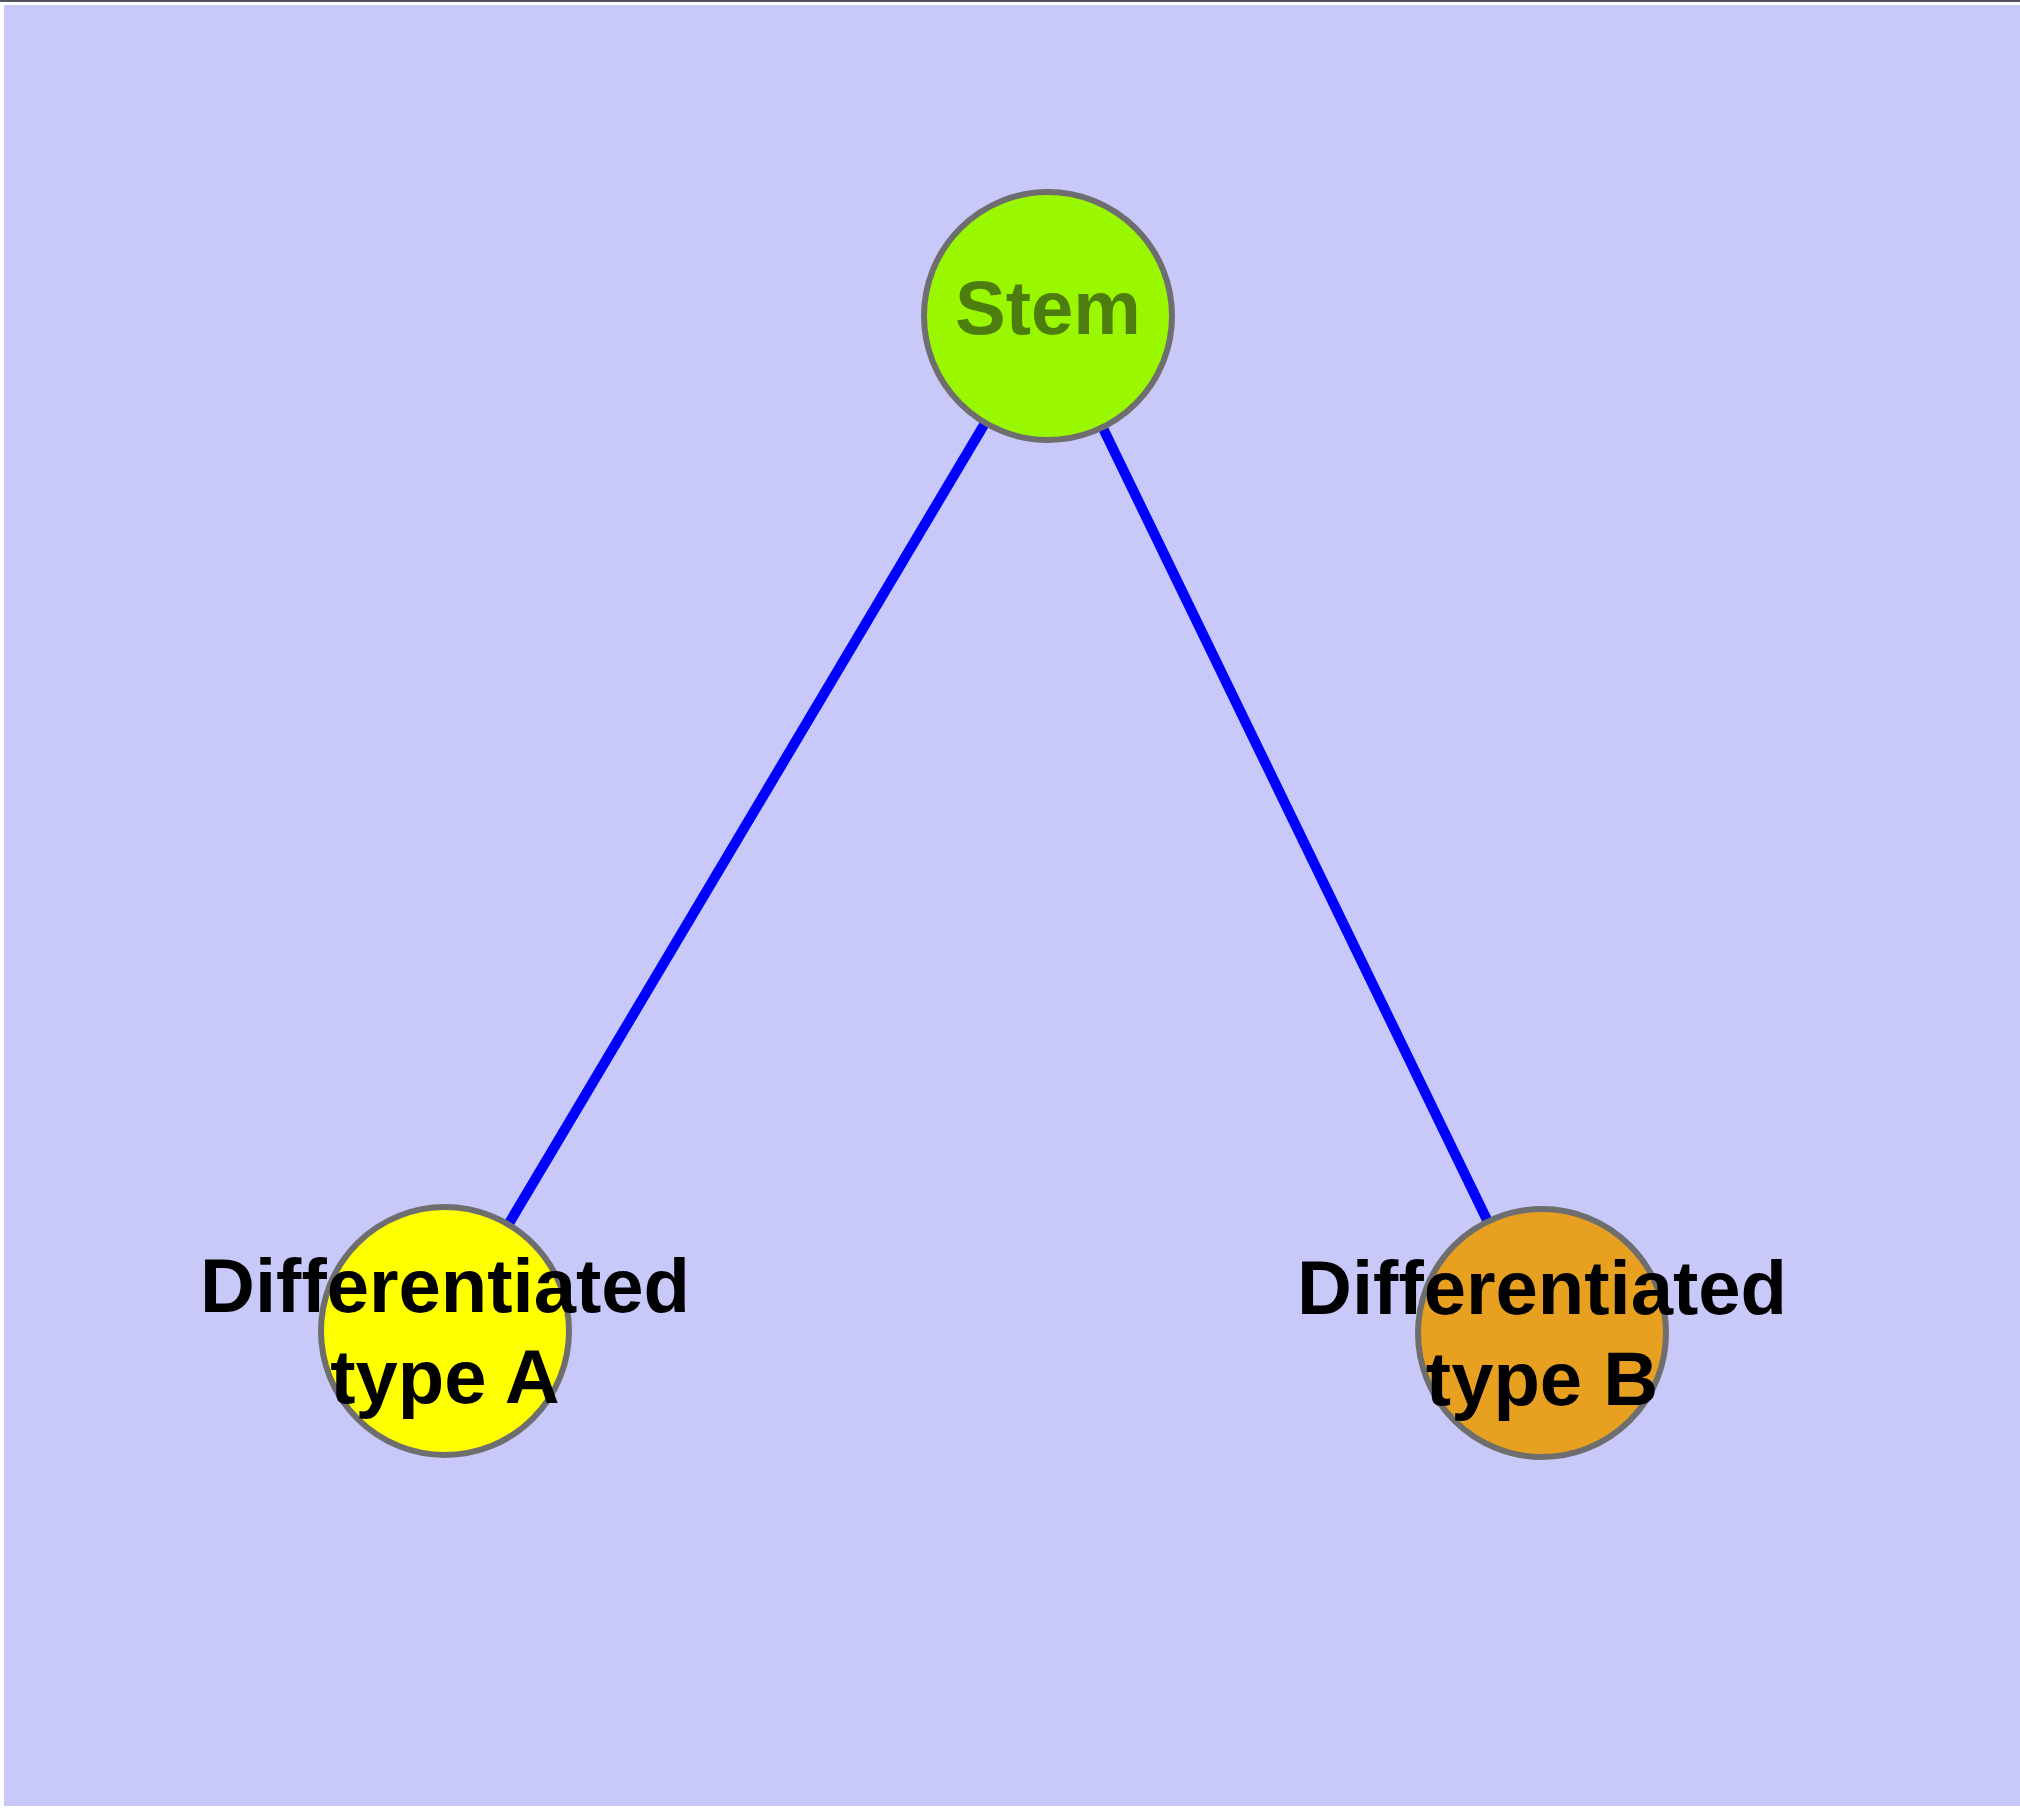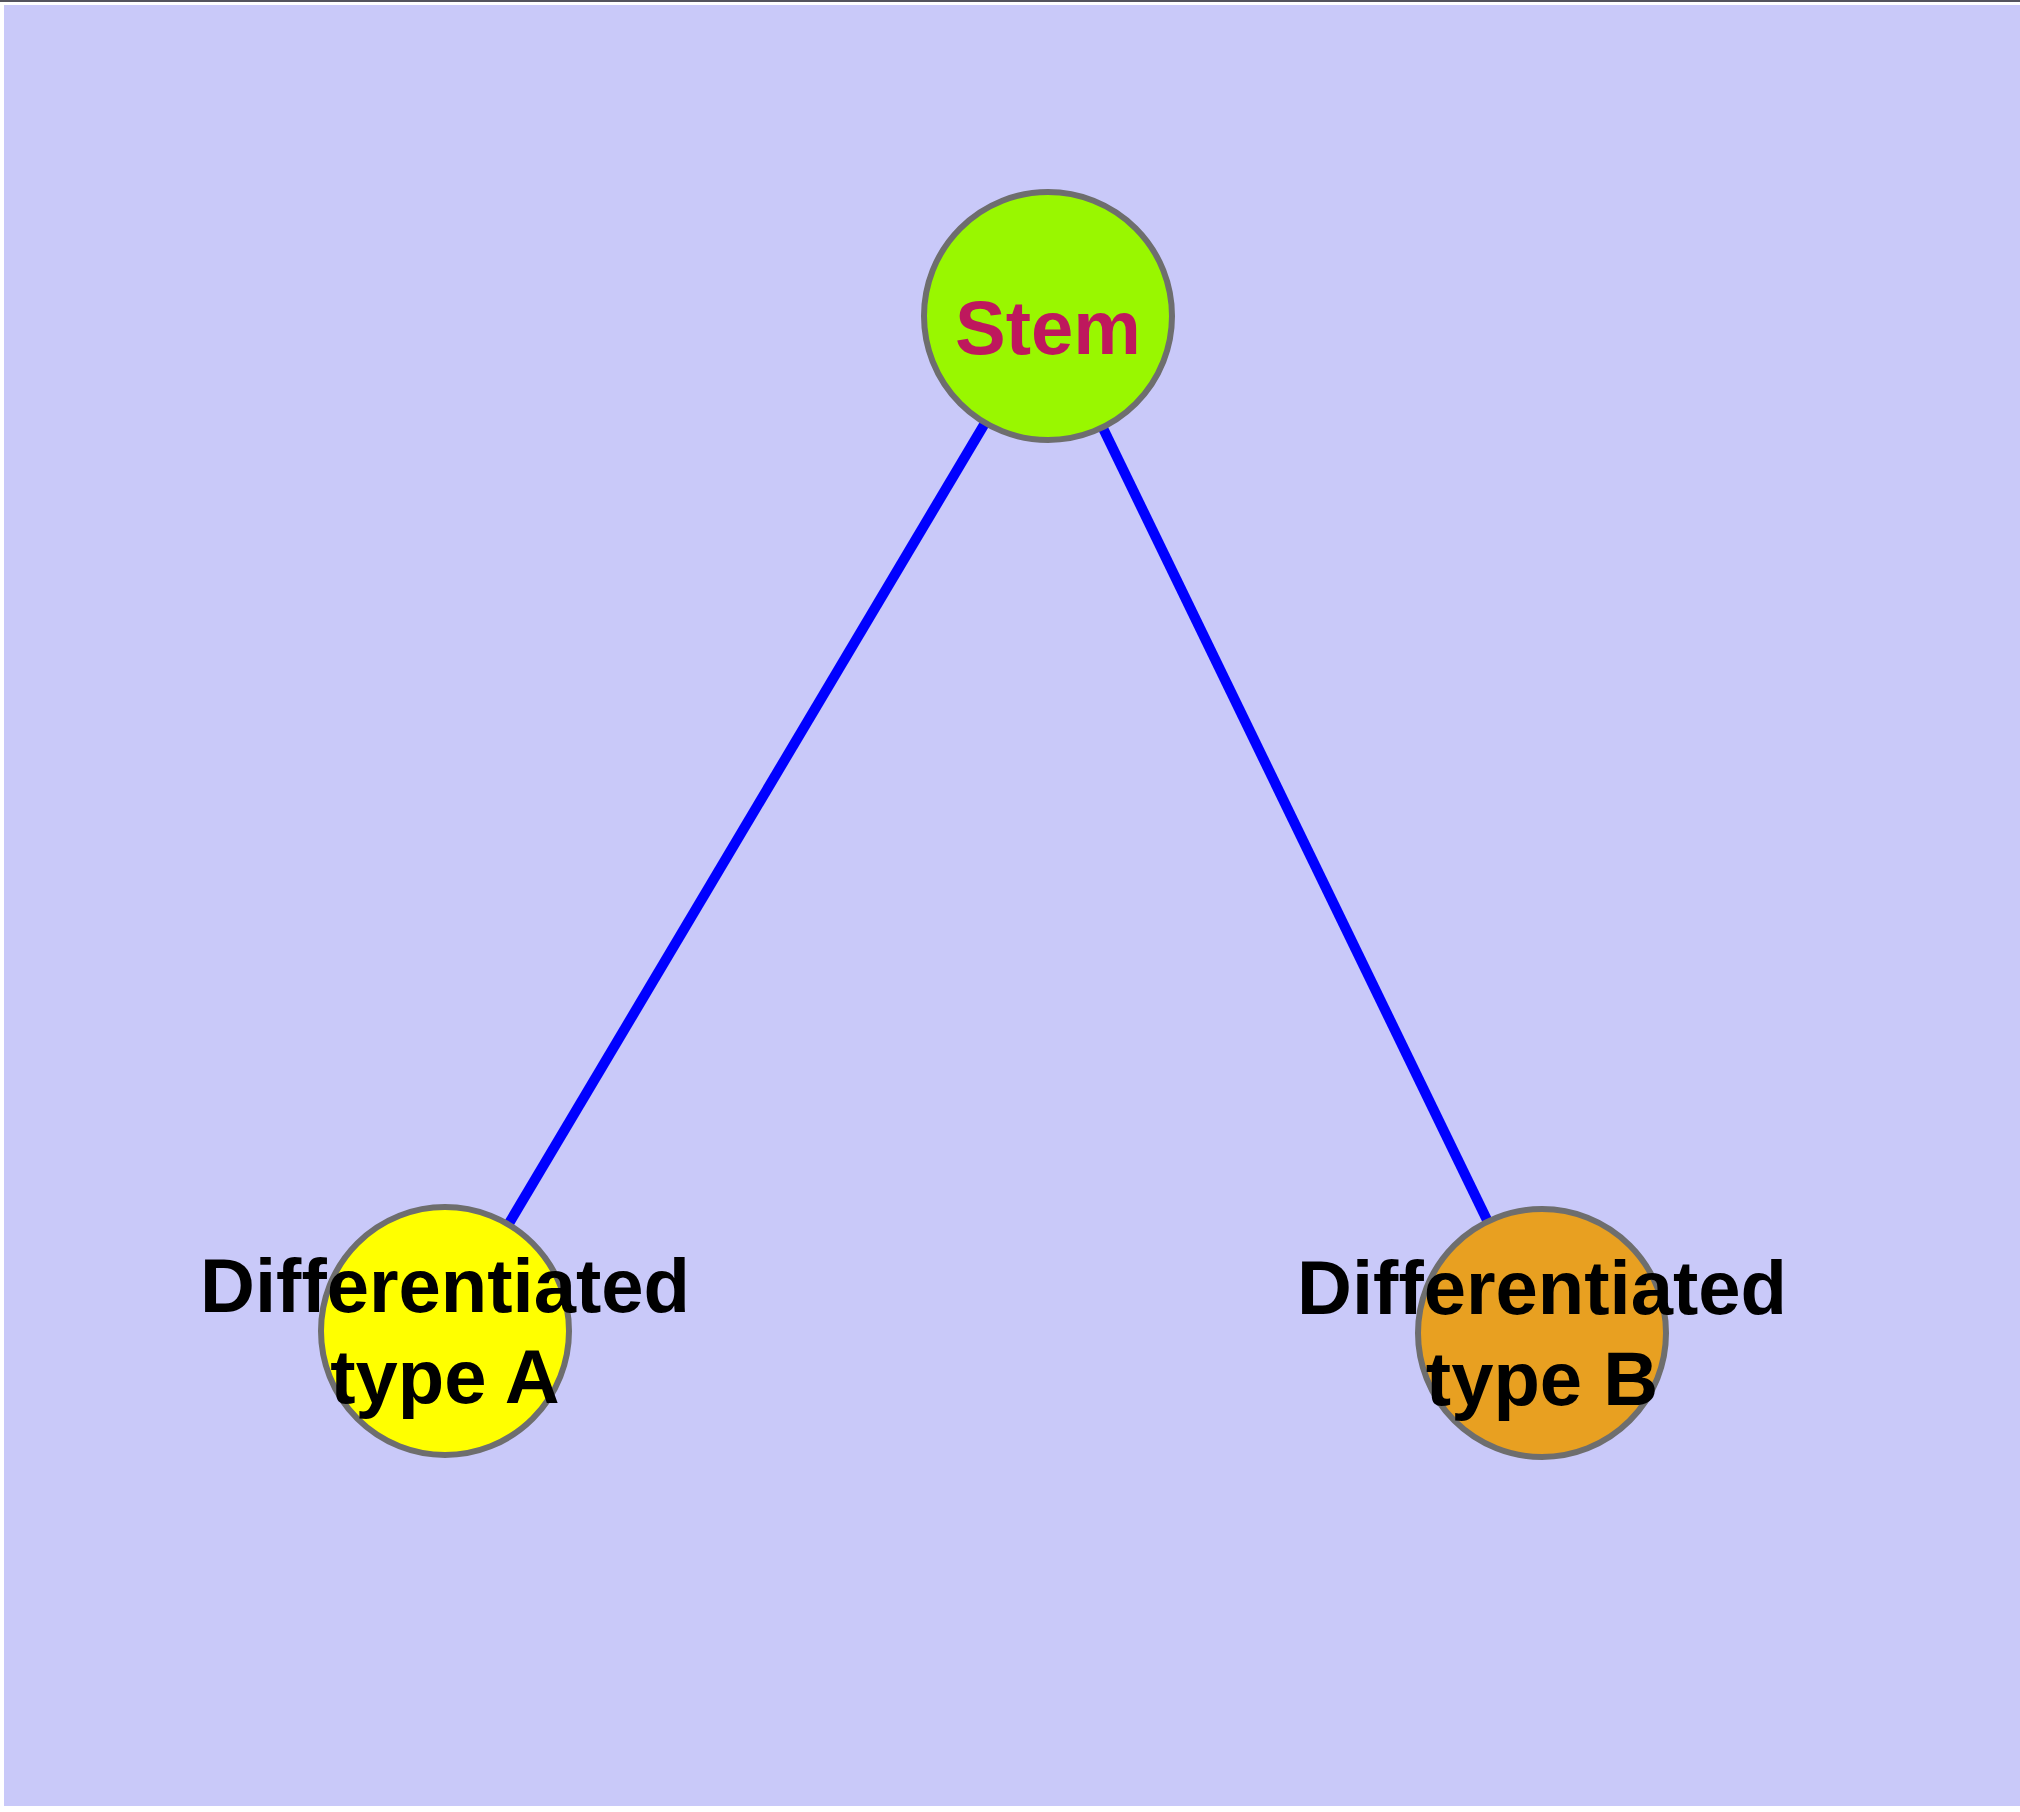--- a/index.html
+++ b/index.html
@@ -69,21 +69,21 @@
 
   <svg id="edges-layer" viewBox="0 0 2384 2138" width="2021" height="1812">
     <line x1="1237" y1="373" x2="525" y2="1570" stroke="#0000FF" stroke-width="12"></line>
     <line x1="1237" y1="373" x2="1819" y2="1573" stroke="#0000FF" stroke-width="12"></line>
   </svg>
 
   <div class="node" style="left: 921px; top: 189px; width: 254px; height: 254px; background: rgb(153, 247, 0); border-color: rgb(110, 110, 110);"></div>
   <div class="node" style="left: 318px; top: 1204px; width: 254px; height: 254px; background: rgb(255, 255, 0); border-color: rgb(110, 110, 110);"></div>
   <div class="node" style="left: 1415px; top: 1206px; width: 254px; height: 254px; background: rgb(232, 160, 33); border-color: rgb(110, 110, 110);"></div>
 
-  <div class="node-label" style="left: 1048px; top: 328px; color: #be185d;">Stem</div>
+  <div class="node-label" style="left: 1048px; top: 308px; color: #4d7c0f;">Stem</div>
 
   <div class="node-label" style="left: 445px; top: 1331px; color: rgb(0, 0, 0);">Differentiated
 type A</div>
 
   <div class="node-label" style="left: 1542px; top: 1333px; color: rgb(0, 0, 0);">Differentiated
 type B</div>
 
 </div>
 
 

